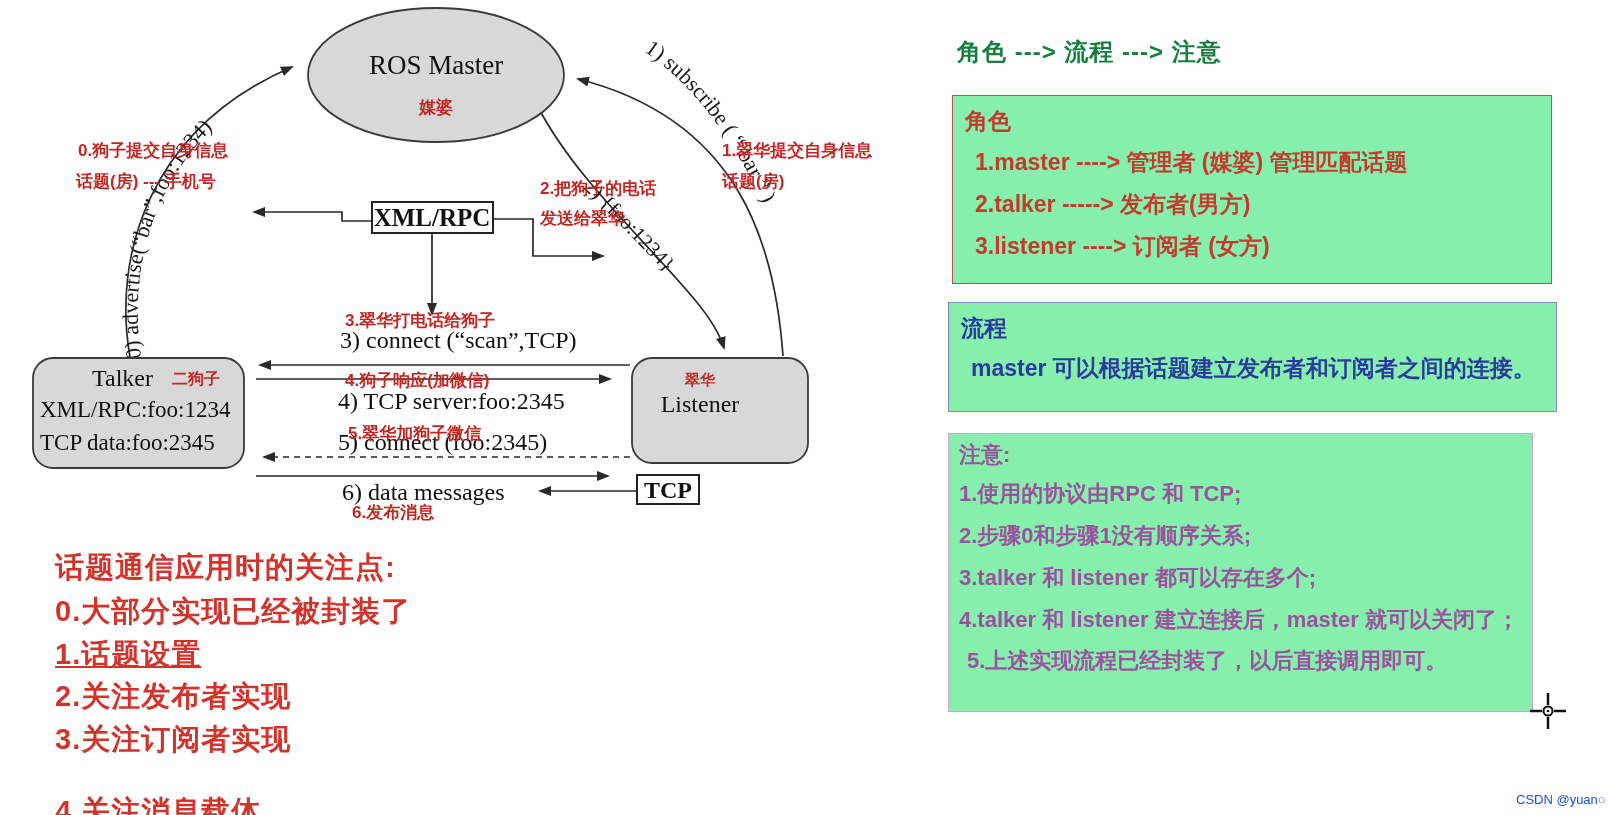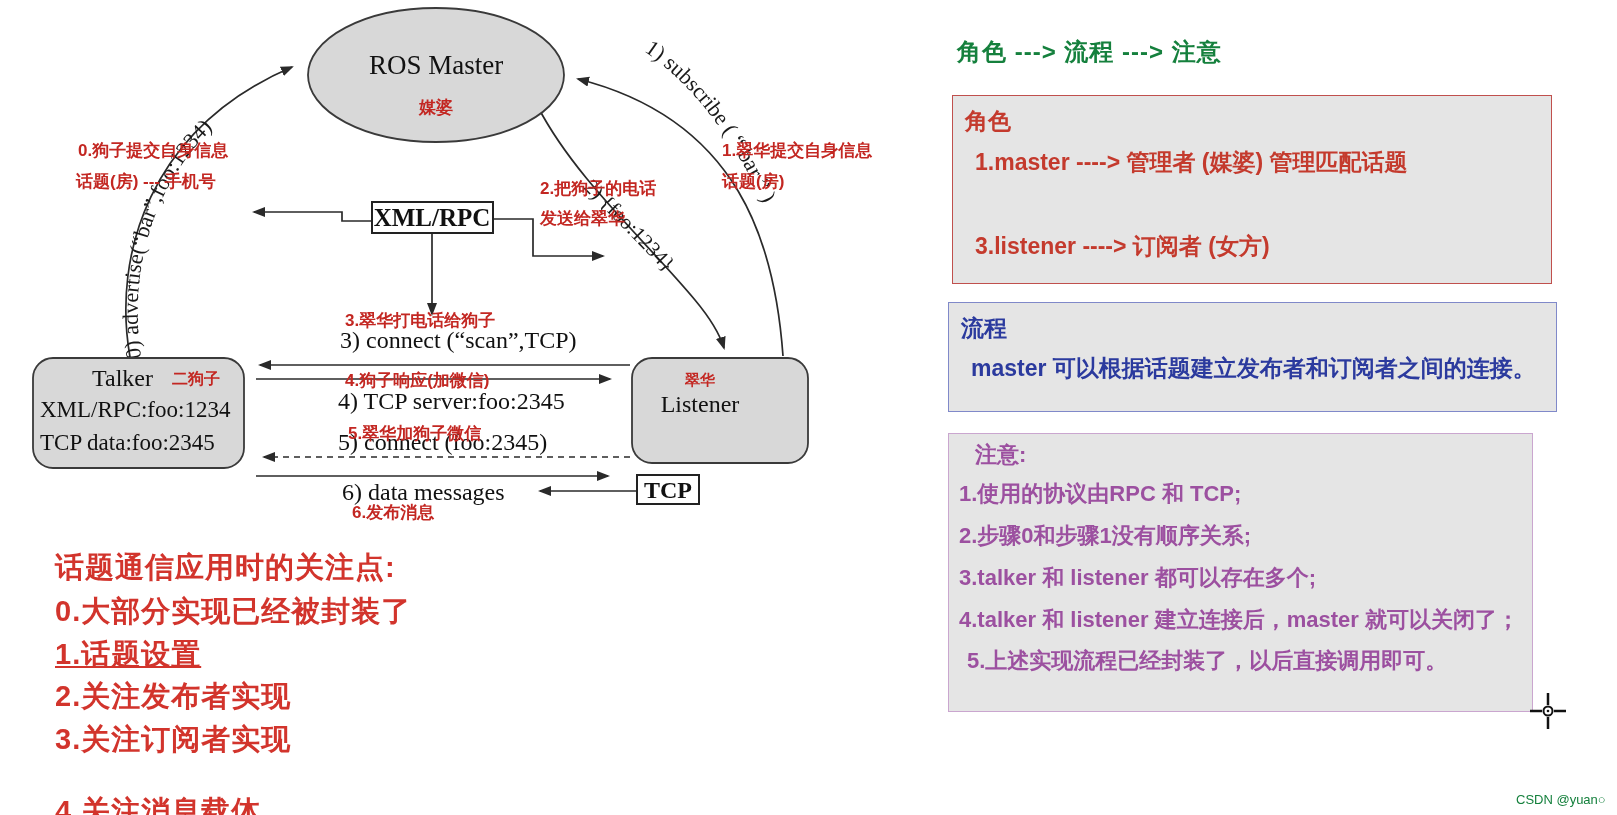--- a/index.html
+++ b/index.html
@@ -9,29 +9,29 @@
   .serif{font-family:"Liberation Serif",serif;}
   .sans{font-family:"Liberation Sans",sans-serif;}
 
   
   .focus-line{position:absolute;left:55px;color:#d2342c;font-size:29px;font-weight:600;
               white-space:nowrap;letter-spacing:1px;}
 
   
   .rp-title{position:absolute;left:957px;top:36px;font-size:24px;font-weight:bold;
             color:#15803d;white-space:nowrap;letter-spacing:1px;}
-  .box{position:absolute;background:#e5e5e5;}
+  .box{position:absolute;background:#86efac;}
   .roles-box{left:952px;top:95px;width:598px;height:187px;border:1.5px solid #c0504d;}
   .process-box{left:948px;top:302px;width:607px;height:108px;border:1.5px solid #8089c9;}
   .notes-box{left:948px;top:433px;width:583px;height:277px;border:1.5px solid #caa6cf;}
   .roles-box .line{position:absolute;color:#c43a2d;font-size:23px;font-weight:600;white-space:nowrap;}
   .process-box .line{position:absolute;color:#2b3a9e;font-size:23px;font-weight:600;white-space:nowrap;}
   .notes-box .line{position:absolute;color:#9c50a0;font-size:22px;font-weight:600;white-space:nowrap;}
 
-  .watermark{position:absolute;left:1516px;top:792px;font-size:13px;color:#15803d;white-space:nowrap;}
+  .watermark{position:absolute;left:1516px;top:792px;font-size:13px;color:#1d4ed8;white-space:nowrap;}
   .crosshair{position:absolute;left:1528px;top:691px;}
 </style>
 </head>
 <body>
 
 <div id="stage">
 
   <svg width="940" height="815" viewBox="0 0 940 815" style="position:absolute;left:0;top:0;">
     <defs>
       <marker id="arrow" markerUnits="userSpaceOnUse" markerWidth="14" markerHeight="11" refX="11" refY="5" orient="auto">
@@ -108,30 +108,31 @@
   <div class="focus-line" style="top:635px;text-decoration:underline;">1.话题设置</div>
   <div class="focus-line" style="top:677px;">2.关注发布者实现</div>
   <div class="focus-line" style="top:720px;">3.关注订阅者实现</div>
   <div class="focus-line" style="top:792px;">4.关注消息载体</div>
 
   <div class="rp-title">角色 ---&gt; 流程 ---&gt; 注意</div>
 
   <div class="box roles-box">
     <div class="line" style="left:12px;top:10px;">角色</div>
     <div class="line" style="left:22px;top:51px;">1.master  ----&gt; 管理者 (媒婆) 管理匹配话题</div>
+    <div class="line" style="left:22px;top:93px;">2.talker   -----&gt; 发布者(男方)</div>
     <div class="line" style="left:22px;top:135px;">3.listener ----&gt; 订阅者 (女方)</div>
   </div>
 
   <div class="box process-box">
     <div class="line" style="left:12px;top:10px;">流程</div>
     <div class="line" style="left:22px;top:50px;">master 可以根据话题建立发布者和订阅者之间的连接。</div>
   </div>
 
   <div class="box notes-box">
-    <div class="line" style="left:26px;top:6px;">注意:</div>
+    <div class="line" style="left:10px;top:6px;">注意:</div>
     <div class="line" style="left:10px;top:45px;">1.使用的协议由RPC 和 TCP;</div>
     <div class="line" style="left:10px;top:87px;">2.步骤0和步骤1没有顺序关系;</div>
     <div class="line" style="left:10px;top:129px;">3.talker 和 listener 都可以存在多个;</div>
     <div class="line" style="left:10px;top:171px;">4.talker 和 listener 建立连接后，master 就可以关闭了；</div>
     <div class="line" style="left:10px;top:212px;margin-left:8px;">5.上述实现流程已经封装了，以后直接调用即可。</div>
   </div>
 
   <svg class="crosshair" width="42" height="42" viewBox="0 0 42 42">
     <line x1="20" y1="2" x2="20" y2="14" stroke="#111" stroke-width="2.5"></line>
     <line x1="20" y1="26" x2="20" y2="38" stroke="#111" stroke-width="2.5"></line>

